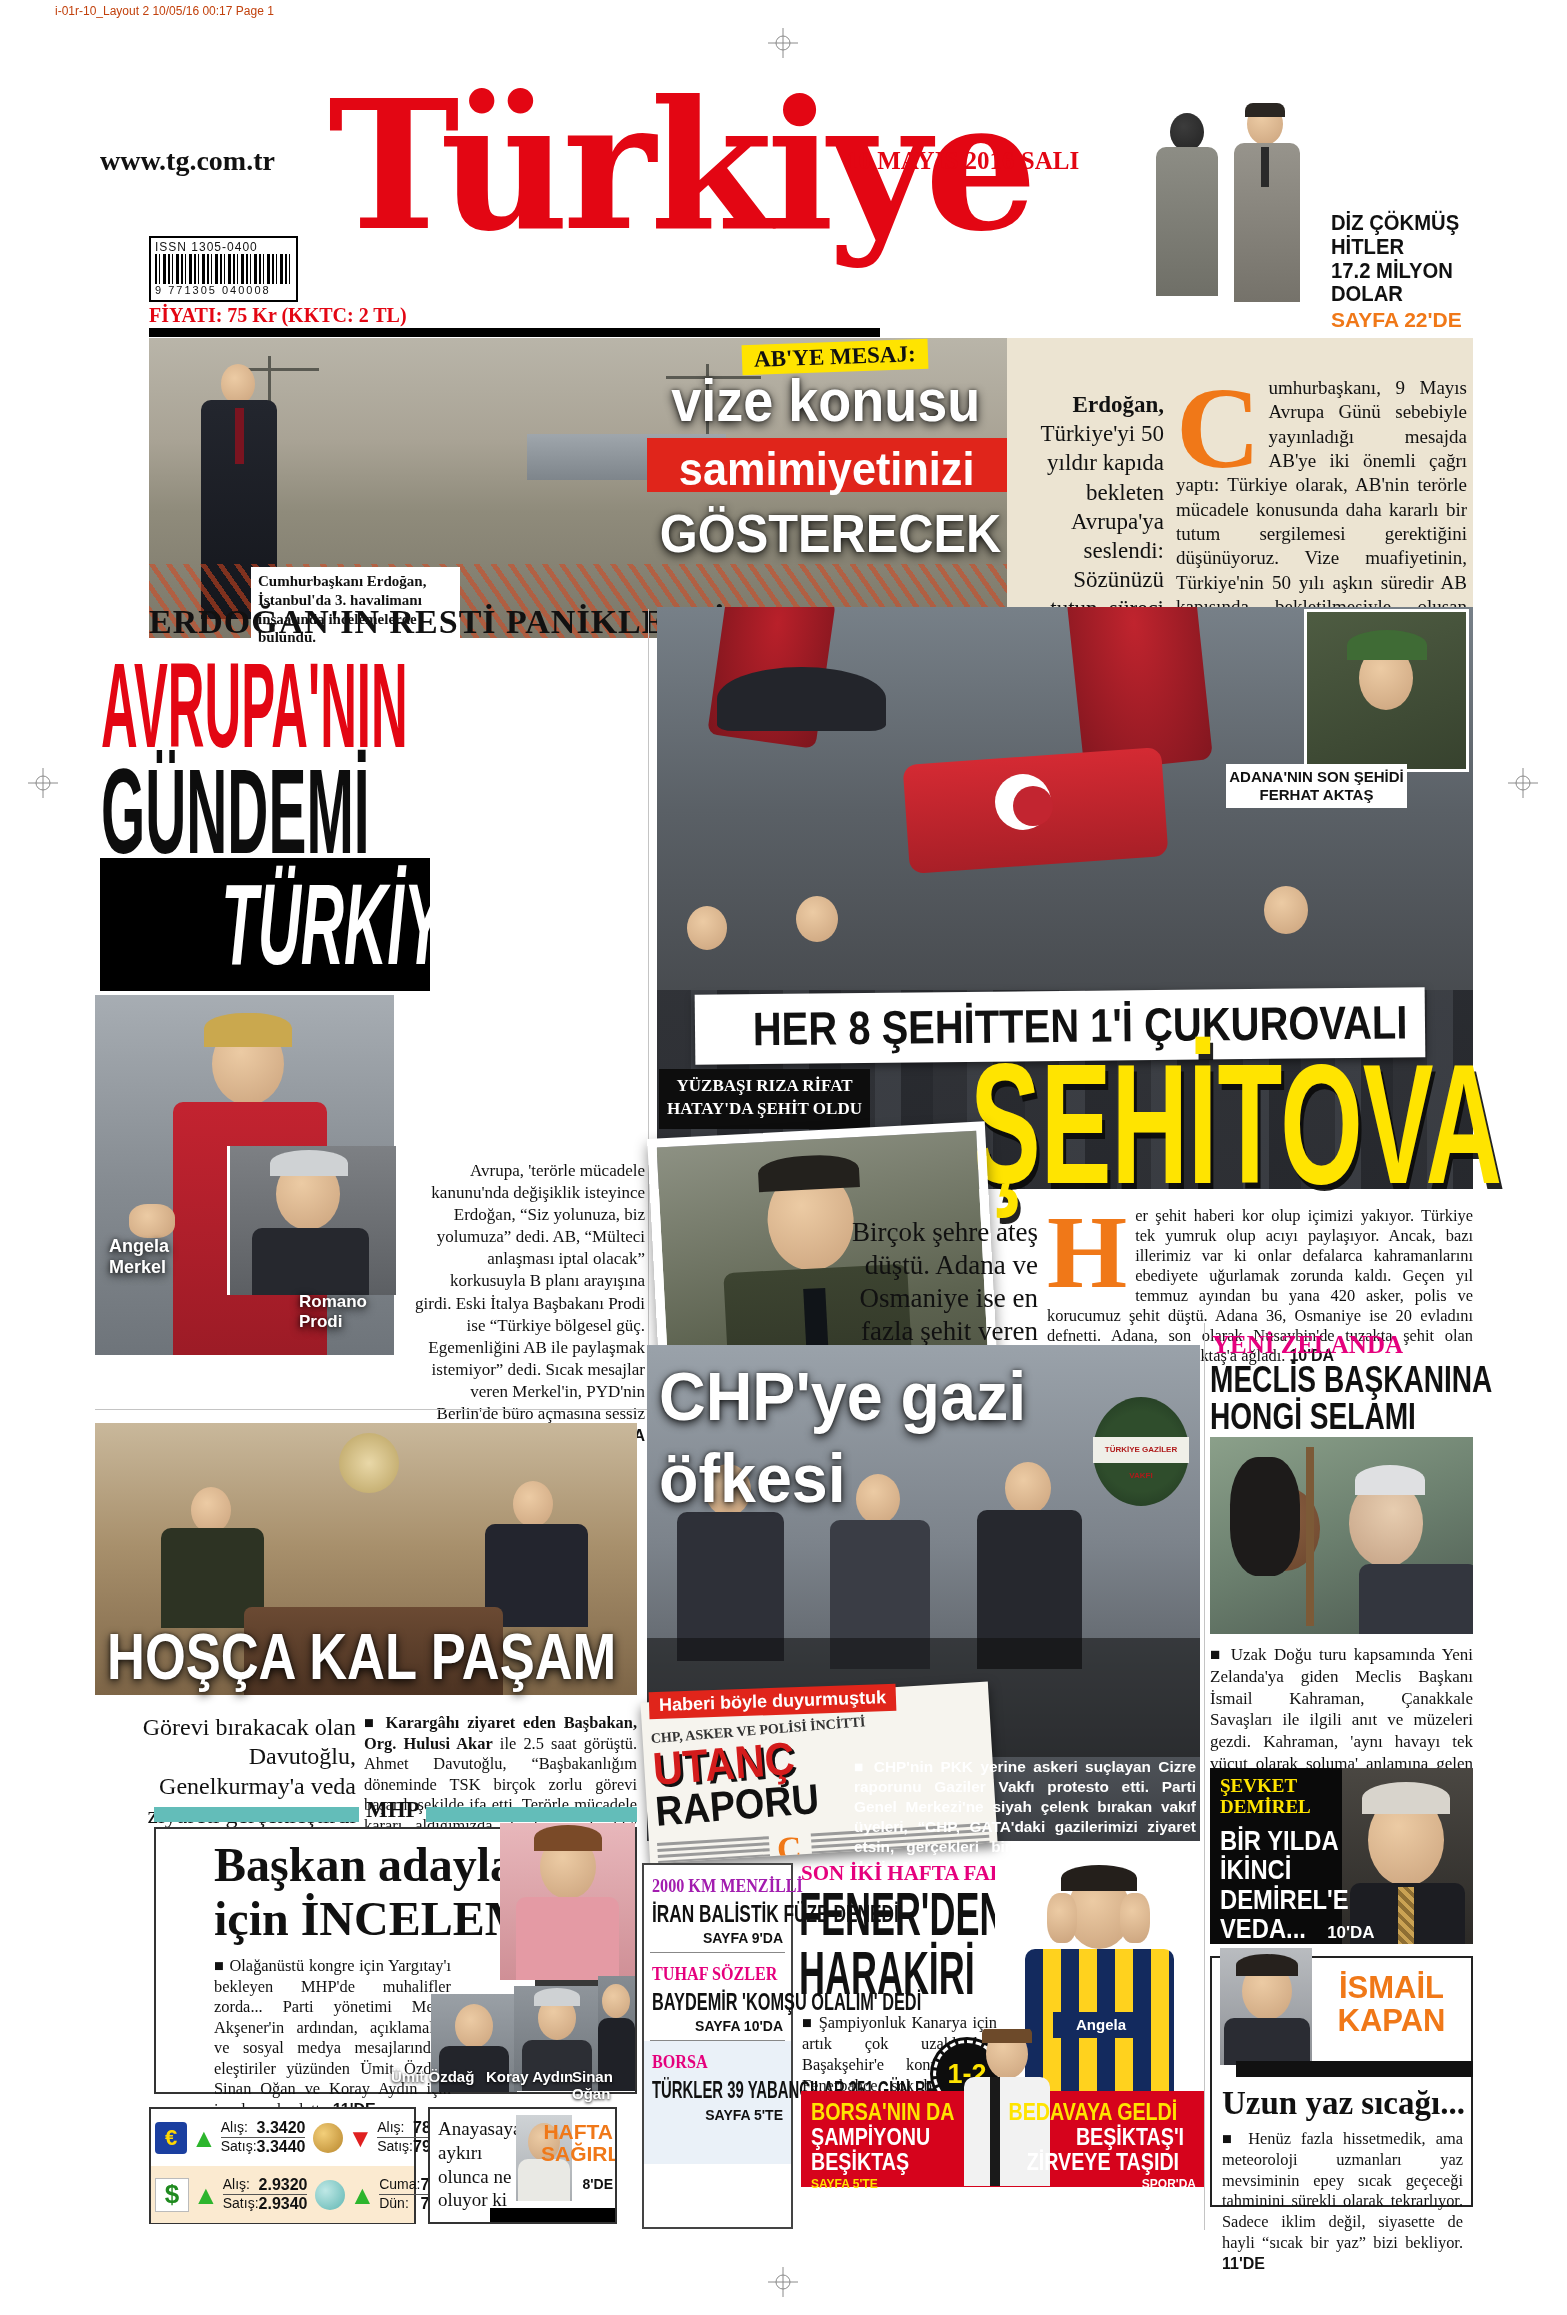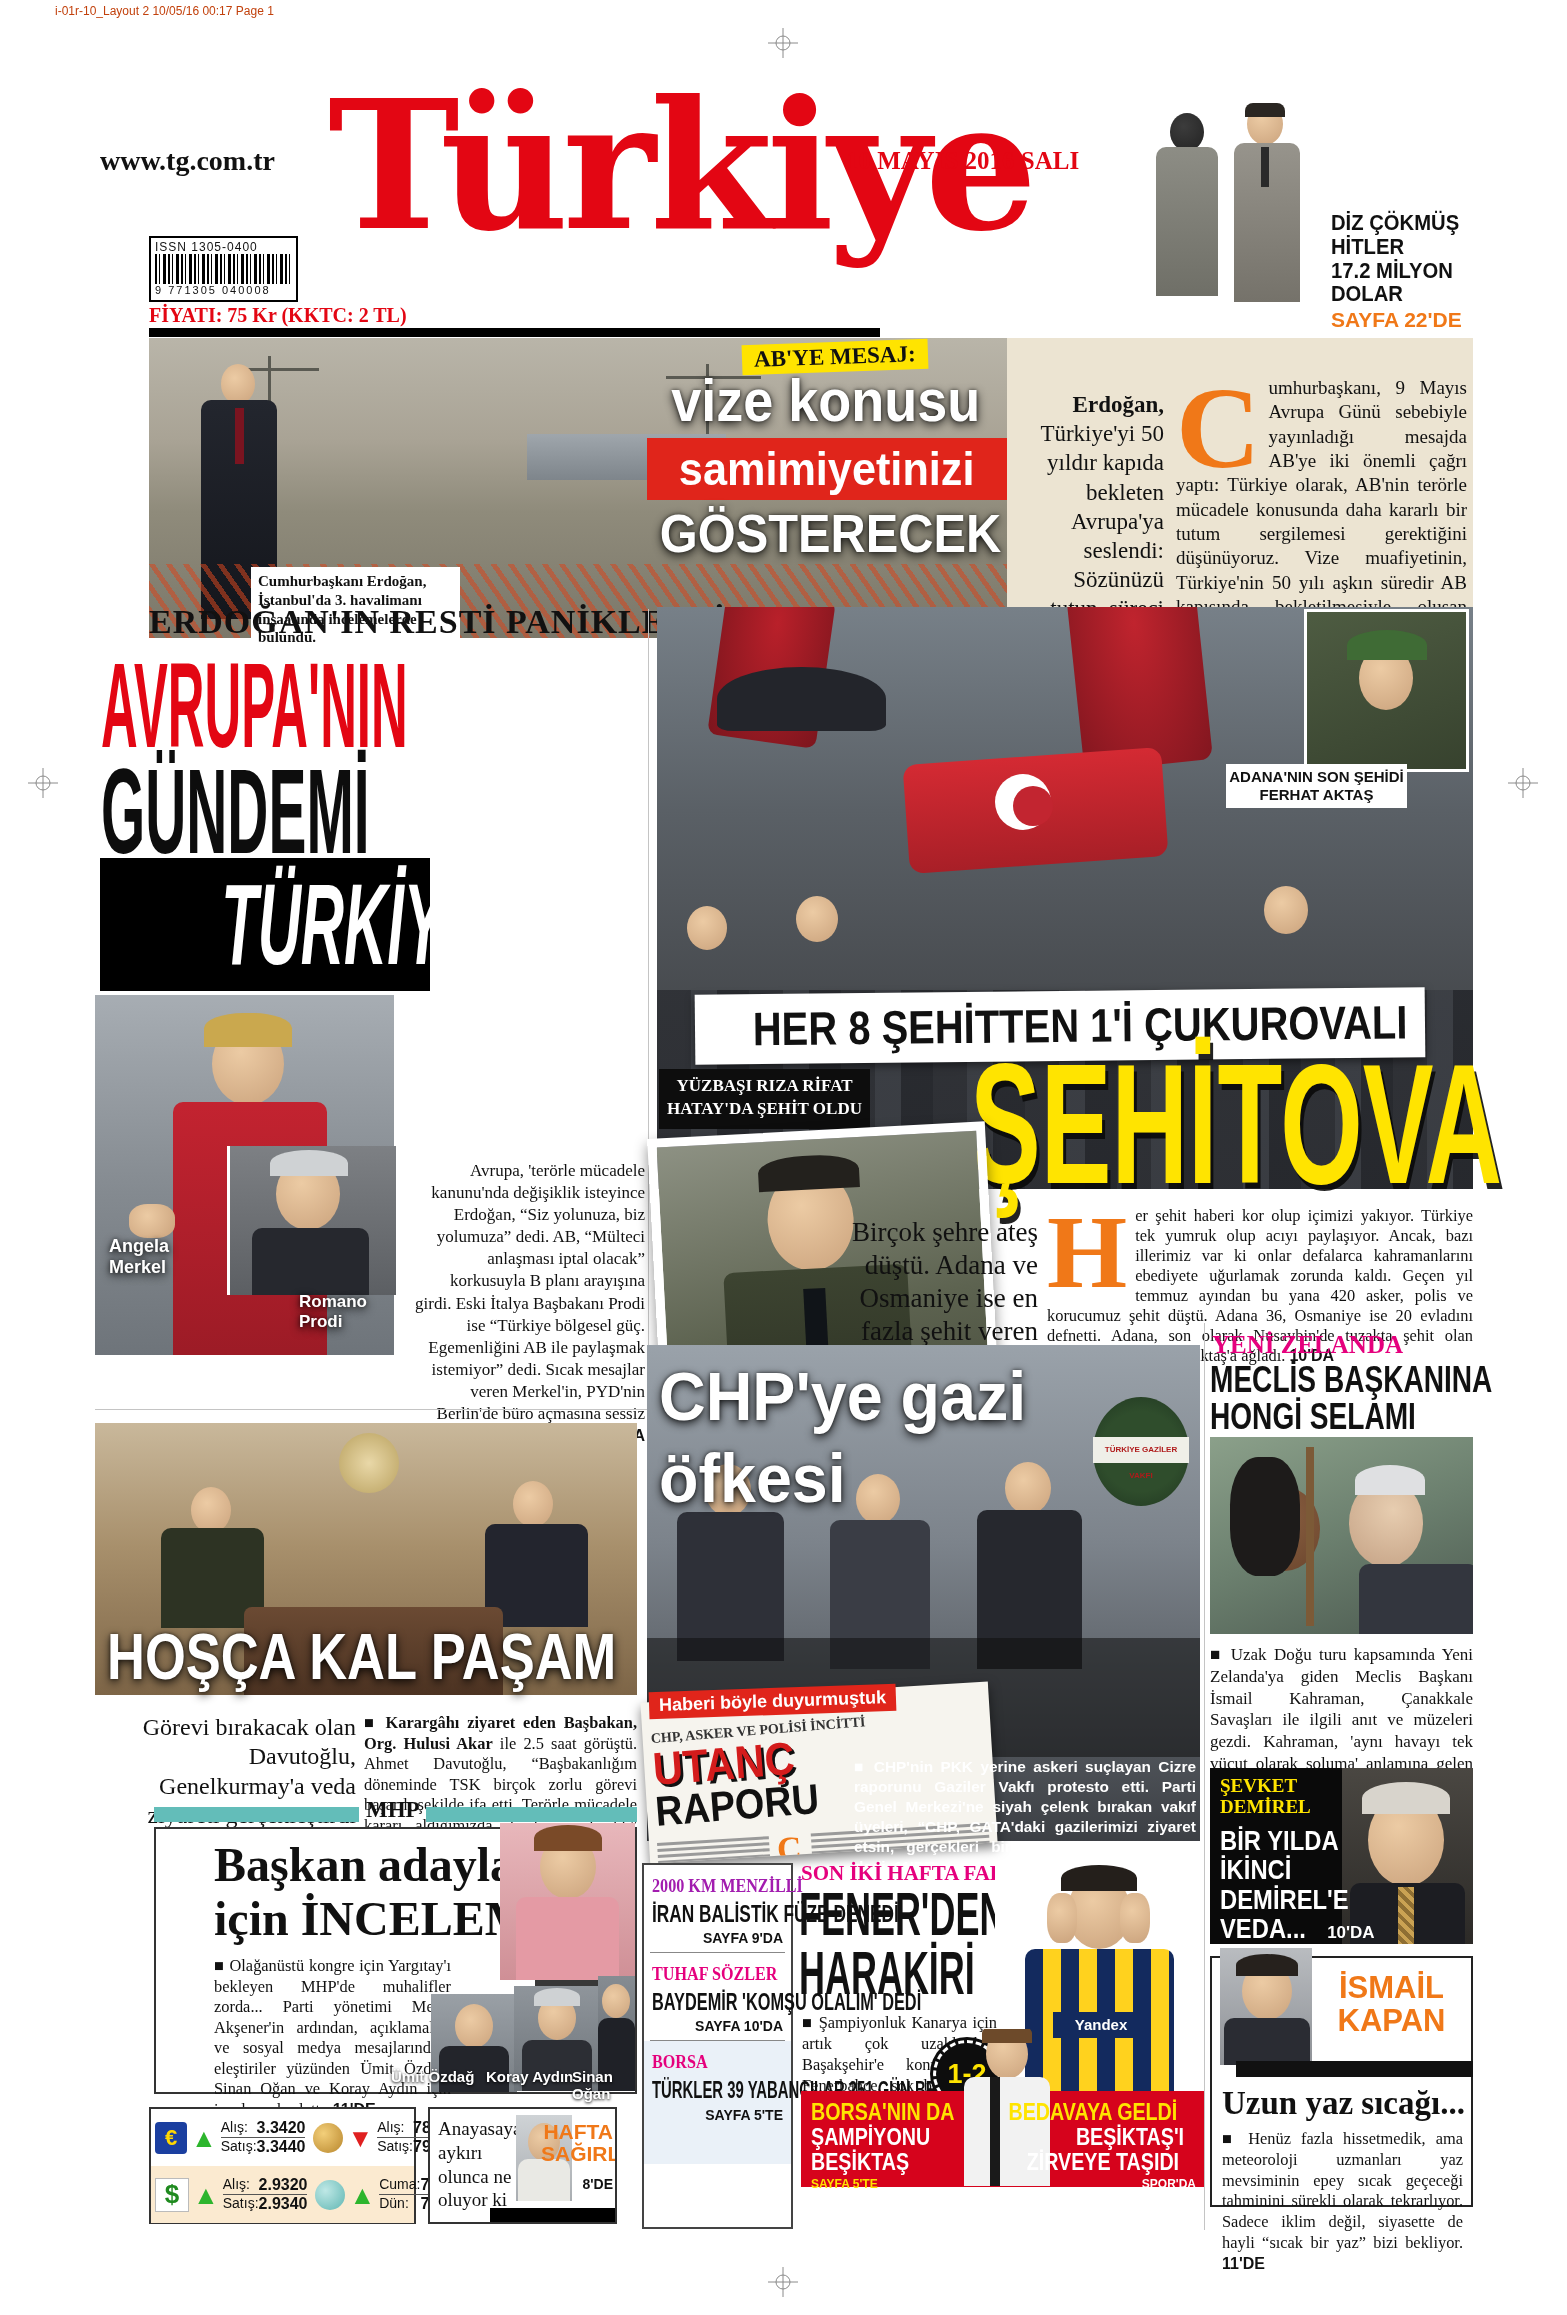--- a/index.html
+++ b/index.html
@@ -99,21 +99,21 @@
     <div class="abs" style="left:0;bottom:0;width:100%;height:74px;background:repeating-linear-gradient(55deg,rgba(214,70,30,.55) 0 5px,rgba(0,0,0,0) 5px 14px);"></div>
   </div>
   <div class="abs" style="left:1007px;top:338px;width:466px;height:300px;background:#ece4d2;"></div>
 
   <div class="abs" style="left:742px;top:342px;transform:rotate(-2deg);background:#ffe400;padding:2px 12px;">
     <span class="serif hv" style="font-size:23px;">AB'YE MESAJ:</span>
   </div>
   <div class="abs" style="left:645px;top:366px;width:362px;text-align:center;">
     <span class="cxc whead" style="font-size:60px;transform:scaleX(.9);">vize konusu</span>
   </div>
-  <div class="abs" style="left:647px;top:438px;width:360px;height:62px;background:#e0251b;text-align:center;">
+  <div class="abs" style="left:647px;top:438px;width:360px;height:54px;background:#e0251b;text-align:center;">
     <span class="cxc" style="font-size:47px;line-height:62px;color:#fff;font-weight:800;transform:scaleX(.92);">samimiyetinizi</span>
   </div>
   <div class="abs" style="left:645px;top:503px;width:362px;text-align:center;">
     <span class="cxc whead" style="font-size:53px;transform:scaleX(.92);">GÖSTERECEK</span>
   </div>
   <div class="abs serif" style="left:251px;top:567px;width:195px;background:#fff;padding:5px 7px;font-weight:700;font-size:15px;line-height:1.25;">Cumhurbaşkanı Erdoğan, İstanbul'da 3. havalimanı inşaatında incelemelerde bulundu.</div>
 
   <div class="abs serif" style="left:1015px;top:390px;width:149px;text-align:right;font-size:23px;line-height:1.27;">
     <span class="hv">Erdoğan,</span><span> Türkiye'yi 50 yıldır kapıda bekleten Avrupa'ya seslendi: Sözünüzü tutun, süreci hızlandırın</span>
   </div>
@@ -449,21 +449,21 @@
   <div class="abs" style="left:799px;top:1944px;">
     <span class="cx hv" style="font-size:62px;line-height:.95;transform:scaleX(.58);">HARAKİRİ</span>
   </div>
   <div class="photo" style="left:995px;top:1863px;width:209px;height:229px;background:#fff;">
     <div class="figH" style="left:72px;top:12px;width:64px;height:74px;"></div>
     <div class="abs" style="left:66px;top:2px;width:76px;height:26px;border-radius:50% 50% 0 0;background:#241f1b;"></div>
     <div class="figH" style="left:52px;top:30px;width:30px;height:50px;border-radius:40%;"></div>
     <div class="figH" style="left:125px;top:30px;width:30px;height:50px;border-radius:40%;"></div>
     <div class="figB" style="left:30px;top:86px;width:149px;height:143px;background:repeating-linear-gradient(90deg,#132a5e 0 18px,#ffd21e 18px 36px);"></div>
     <div class="abs" style="left:58px;top:149px;width:96px;height:26px;background:#132a5e;text-align:center;">
-      <span style="color:#fff;font-size:15px;font-weight:700;line-height:26px;">Yandex</span>
+      <span style="color:#fff;font-size:15px;font-weight:700;line-height:26px;">Angela</span>
     </div>
   </div>
   <div class="abs serif just" style="left:802px;top:2012px;width:195px;font-size:16.4px;line-height:1.28;">
     <span>■ Şampiyonluk Kanarya için artık çok uzaklarda... Başakşehir'e konuk olan Fenerbahçe, şok bir yenilgi aldı. Bu sonuca en çok sevinen Beşiktaş'a şampiyonluk için 1 puan yetecek. </span><span class="pref" style="font-size:16px;">SPOR'DA</span>
   </div>
   <div class="abs" style="left:933px;top:2040px;width:62px;height:62px;border-radius:50%;background:#0d0d0d;border:3px dashed #fff;box-shadow:0 0 0 3px #0d0d0d;text-align:center;">
     <span class="hv" style="font-size:27px;line-height:62px;color:#ffe400;">1-2</span>
   </div>
 
   <div class="abs" style="left:801px;top:2091px;width:403px;height:96px;background:#d6031c;">

